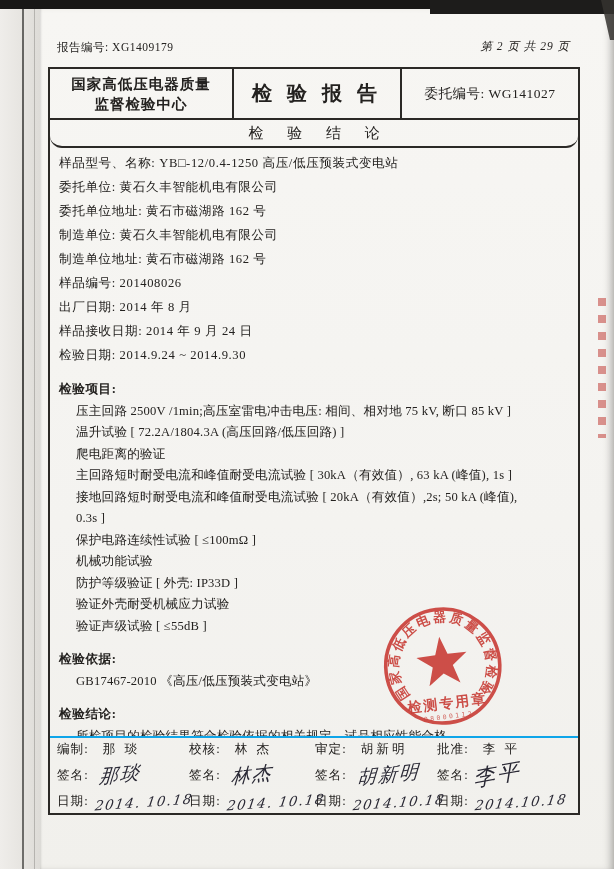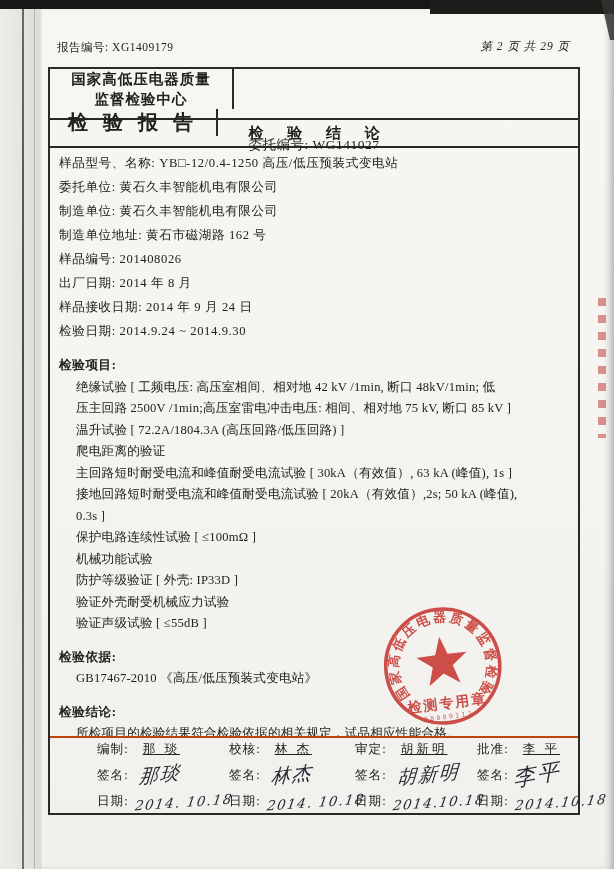--- a/index.html
+++ b/index.html
@@ -21,42 +21,42 @@
   
   .edge-seal-fragment{position:absolute;left:598px;top:298px;width:8px;height:140px;opacity:.55;
     background:repeating-linear-gradient(180deg,#c2403a 0 8px,rgba(194,64,58,0) 8px 17px);
     filter:blur(.4px);}
   
   .meta-report{position:absolute;left:57px;top:40px;font-size:11.5px;letter-spacing:.5px;}
   .meta-page{position:absolute;right:44px;top:39px;font-size:11.5px;letter-spacing:1px;font-style:italic;}
   
   .doc-table{position:absolute;left:48px;top:67px;width:528px;border:2px solid #2b2926;
     background:transparent;}
-  .head-row{display:flex;height:49px;border-bottom:2px solid #2b2926;flex-direction:column;}
+  .head-row{display:flex;height:49px;border-bottom:2px solid #2b2926;}
   .head-org{width:182px;border-right:2px solid #2b2926;display:flex;flex-direction:column;
     align-items:center;justify-content:center;font-size:14.5px;font-weight:600;line-height:20px;letter-spacing:1px;}
   .head-title{width:166px;border-right:2px solid #2b2926;display:flex;align-items:center;
     justify-content:center;font-size:20px;font-weight:700;letter-spacing:5px;white-space:nowrap;text-align:right;}
   .head-consign{flex:1;display:flex;align-items:center;justify-content:center;font-size:13.5px;letter-spacing:.5px;white-space:nowrap;}
   .section-title-row{height:26px;border-bottom:2px solid #2b2926;display:flex;align-items:center;
-    justify-content:center;font-size:15px;font-weight:700;letter-spacing:10px;text-indent:10px;}
+    justify-content:center;font-size:15px;font-weight:400;letter-spacing:10px;text-indent:10px;border-radius:12px;}
   .body-cell{height:585px;overflow:hidden;padding:3px 18px 0 9px;}
   .ln{white-space:nowrap;font-size:12.6px;}
   .ln.f{line-height:24px;letter-spacing:.6px;}
   .ln.hd{line-height:21.5px;font-weight:700;letter-spacing:.6px;margin-top:12px;}
   .ln.it{line-height:21.5px;padding-left:17px;letter-spacing:.2px;}
   
-  .sig-block{border-top:2px solid #c2410c;padding-left:40px;}
+  .sig-block{border-top:2px solid #0ea5e9;}
   .sig-row{display:grid;grid-template-columns:132px 126px 122px auto;align-items:center;}
   .sig-row.roles{height:22px;font-size:12.6px;}
   .sig-row.names{height:30px;font-size:12.6px;}
   .sig-row.dates{height:23px;font-size:12.6px;}
   .sig-cell{display:flex;align-items:center;padding-left:7px;white-space:nowrap;overflow:visible;}
   .sig-cell .lab{letter-spacing:1px;}
-  .sig-cell .val{margin-left:14px;letter-spacing:3px;text-decoration:underline;}
+  .sig-cell .val{margin-left:14px;letter-spacing:3px;}
   .hw-name{font-family:"DejaVu Serif",serif;font-style:italic;font-size:19px;color:#2a2935;
     transform:rotate(-6deg) skewX(-10deg);margin-left:10px;letter-spacing:2px;}
   .hw-name.big{font-size:22px;transform:rotate(-10deg) skewX(-6deg);margin-left:4px;}
   .hw-date{font-family:"DejaVu Serif",serif;font-style:italic;font-size:13.5px;color:#2a2935;
     transform:rotate(-4deg) skewX(-12deg);margin-left:6px;letter-spacing:1.5px;white-space:nowrap;}
   
   .stamp{position:absolute;left:362px;top:586px;width:162px;height:164px;
     transform:rotate(-7deg);mix-blend-mode:multiply;opacity:.9;pointer-events:none;}
 </style>
 </head>
@@ -85,28 +85,28 @@
       </div>
       <div class="head-title">检 验 报 告</div>
       <div class="head-consign">委托编号: WG141027</div>
     </div>
 
     <div class="section-title-row">检  验  结  论</div>
 
     <div class="body-cell">
       <div class="ln f">样品型号、名称: YB□-12/0.4-1250      高压/低压预装式变电站</div>
       <div class="ln f">委托单位: 黄石久丰智能机电有限公司</div>
+      <div class="ln f">委托单位地址: 黄石市磁湖路 162 号</div>
       <div class="ln f">制造单位: 黄石久丰智能机电有限公司</div>
       <div class="ln f">制造单位地址: 黄石市磁湖路 162 号</div>
       <div class="ln f">样品编号: 201408026</div>
       <div class="ln f">出厂日期: 2014 年 8 月</div>
       <div class="ln f">样品接收日期: 2014 年 9 月 24 日</div>
       <div class="ln f">检验日期: 2014.9.24 ~ 2014.9.30</div>
       <div class="ln hd">检验项目:</div>
-      <div class="ln it">绝缘试验 [ 工频电压: 高压室相间、相对地 42 kV /1min, 断口 48kV/1min; 低</div>
       <div class="ln it">压主回路 2500V /1min;高压室雷电冲击电压: 相间、相对地 75 kV, 断口 85 kV ]</div>
       <div class="ln it">温升试验 [ 72.2A/1804.3A (高压回路/低压回路) ]</div>
       <div class="ln it">爬电距离的验证</div>
       <div class="ln it">主回路短时耐受电流和峰值耐受电流试验 [ 30kA（有效值）, 63 kA (峰值), 1s ]</div>
       <div class="ln it">接地回路短时耐受电流和峰值耐受电流试验 [ 20kA（有效值）,2s; 50 kA (峰值),</div>
       <div class="ln it">0.3s ]</div>
       <div class="ln it">保护电路连续性试验 [ ≤100mΩ ]</div>
       <div class="ln it">机械功能试验</div>
       <div class="ln it">防护等级验证 [ 外壳: IP33D ]</div>
       <div class="ln it">验证外壳耐受机械应力试验</div>

